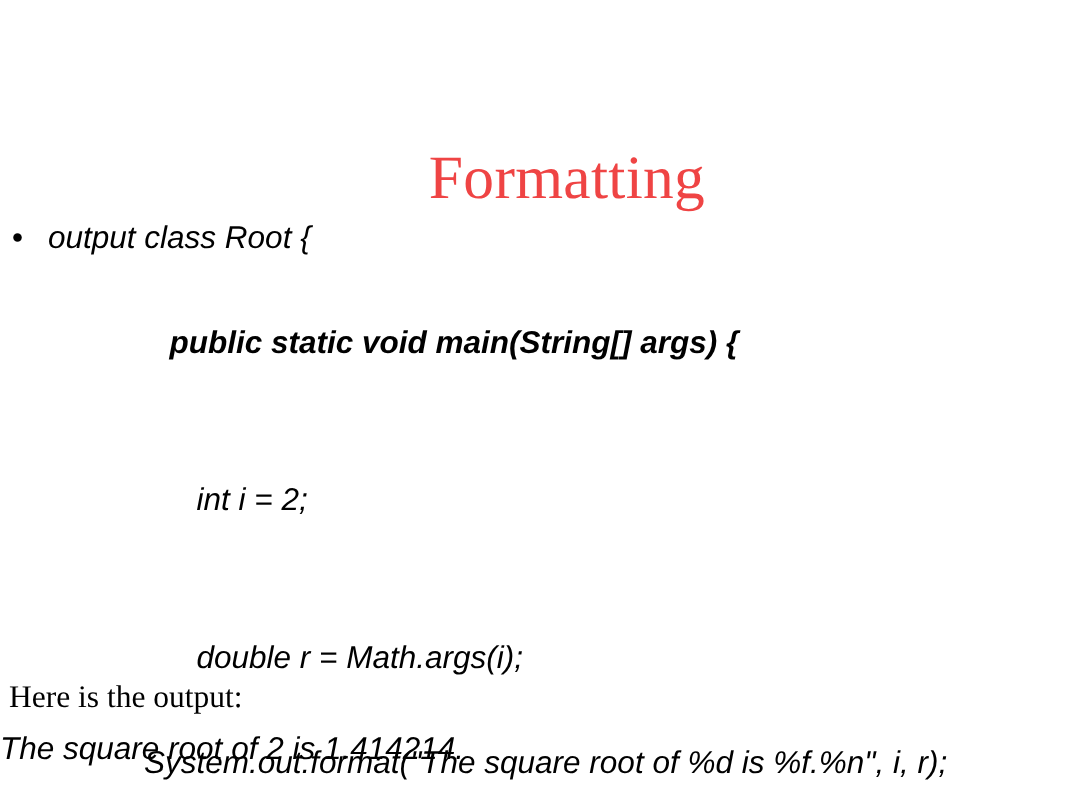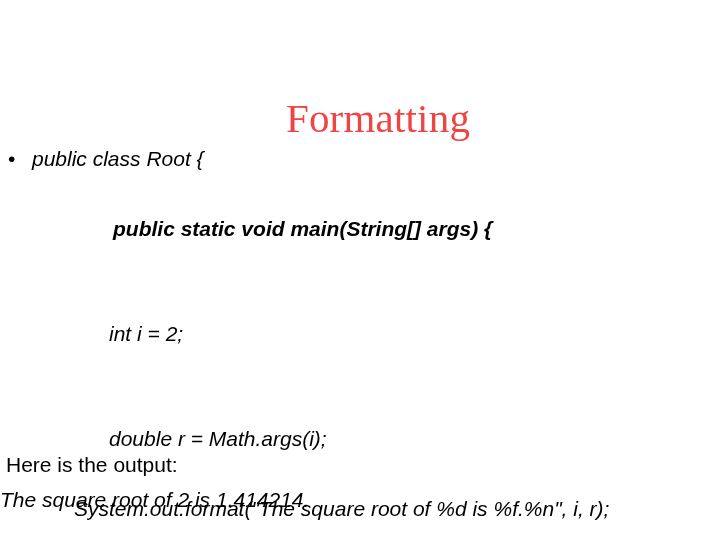--- a/index.html
+++ b/index.html
@@ -62,31 +62,31 @@
     top: 0;
     font-family: "Liberation Sans", sans-serif;
     font-style: normal;
     font-size: 21px;
     line-height: 35px;
   }
 
   
   .ind-0 { padding-left: 32px; }
   .ind-1 { padding-left: 78px; font-weight: bold; }
-  .ind-2 { padding-left: 74px; }
+  .ind-2 { padding-left: 96px; }
 
   
   .output-block {
     position: absolute;
     left: 0;
     top: 447px;
     width: 720px;
   }
   .output-heading {
-    font-family: Liberation Sans, sans-serif;
+    font-family: Liberation Serif, serif;
     font-style: normal;
     font-size: 21px;
     line-height: 35px;
     padding-left: 6px;
     color: #000000;
     white-space: pre;
   }
   .output-value {
     font-family: "Liberation Sans", sans-serif;
     font-style: italic;
@@ -99,21 +99,21 @@
 </head>
 <body>
 
 <div class="slide">
 
   <h1 class="slide-title">Formatting</h1>
 
   <div class="body-block">
 
     <div class="code-line ind-0 wrapped">
-      <span class="bullet-mark">•</span><span>public class Root {</span>
+      <span class="bullet-mark">•</span><span>output class Root {</span>
     </div>
 
     <div class="code-line ind-1">
       <span>public static void main(String[] args) {</span>
     </div>
 
     <div class="code-line ind-2">
       <span>int i = 2;</span>
     </div>
 

